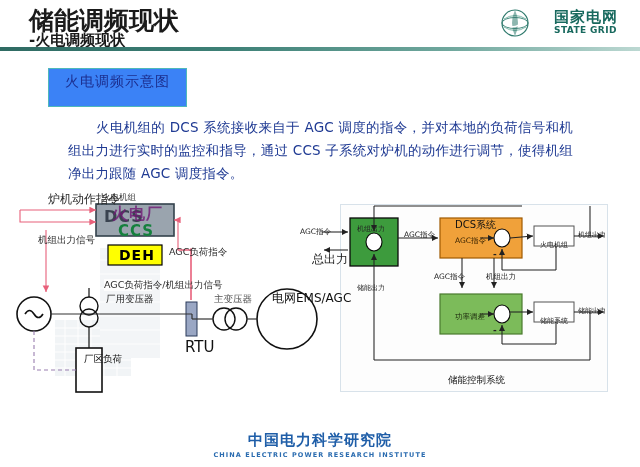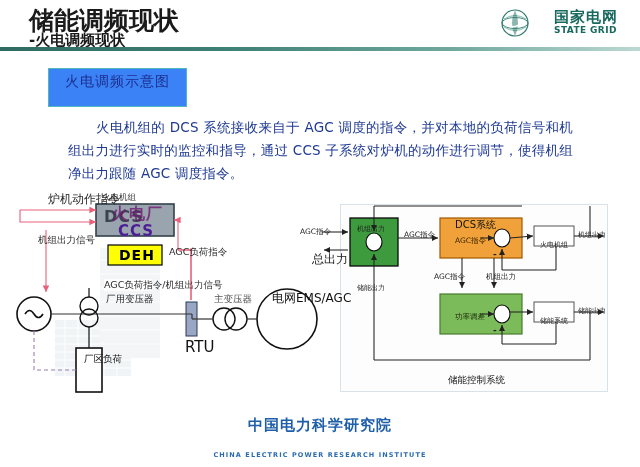--- a/index.html
+++ b/index.html
@@ -81,21 +81,21 @@
   
   .footer {
     position: absolute; left: 0; bottom: 8px; width: 640px;
     text-align: center;
   }
   .footer-cn {
     font-size: 15px; font-weight: bold; color: #1f5ea8; letter-spacing: 1px;
   }
   .footer-en {
     font-size: 6.5px; font-weight: bold; color: #2b6cb0; letter-spacing: 1.1px;
-    margin-top: 16px;
+    margin-top: 1px;
   }
 </style>
 </head>
 <body>
 
 <div class="header">
   <div class="title-zone">
     <span class="title-main">储能调频现状</span>
     <span class="title-sub">-火电调频现状</span>
   </div>
@@ -278,21 +278,21 @@
 </svg>
 </div>
 
 <div>
   <span class="lbl-cn" style="left:102px; top:192px; font-size:8.5px; color:#333;">火电机组</span>
 
   <span class="lbl-cn" style="left:104px; top:207px; font-size:16px; color:#2a3340; font-weight:bold; letter-spacing:1px; opacity:0.85;">DCS</span>
 
   <span class="lbl-cn" style="left:112px; top:204px; font-size:16px; color:#701a75; font-weight:bold; letter-spacing:1px; opacity:0.8;">火电厂</span>
 
-  <span class="lbl-cn" style="left:118px; top:222px; font-size:15px; color:#4c1d95; font-weight:bold; letter-spacing:1px;">CCS</span>
+  <span class="lbl-cn" style="left:118px; top:222px; font-size:15px; color:#15803d; font-weight:bold; letter-spacing:1px;">CCS</span>
 
   <span class="lbl-cn" style="left:119px; top:247px; font-size:14px; color:#000; font-weight:bold; letter-spacing:1px;">DEH</span>
 
   <span class="lbl-cn" style="left:36px; top:192px; font-size:12px; width:50px; line-height:1.25; color:#2a2a2a;margin-left:12px;">炉机动作指令</span>
 
   <span class="lbl-cn" style="left:38px; top:234px; font-size:9.5px; width:50px; line-height:1.25; color:#2a2a2a;">机组出力信号</span>
 
   <span class="lbl-cn" style="left:104px; top:279px; font-size:9.5px; width:48px; line-height:1.3; color:#2a2a2a; background:rgba(255,255,255,0.78);">AGC负荷指令/机组出力信号</span>
 
   <span class="lbl-cn" style="left:169px; top:246px; font-size:9.5px; width:40px; line-height:1.3; color:#2a2a2a;">AGC负荷指令</span>

